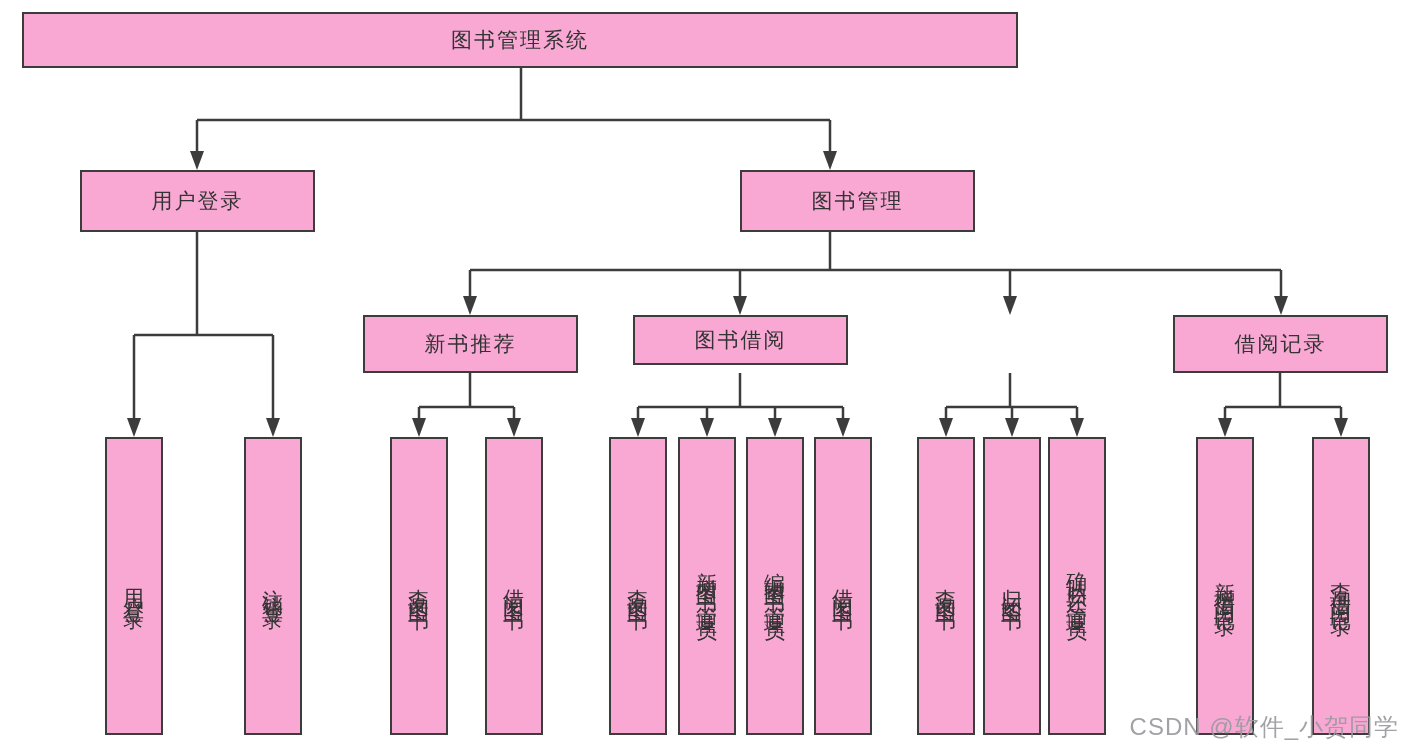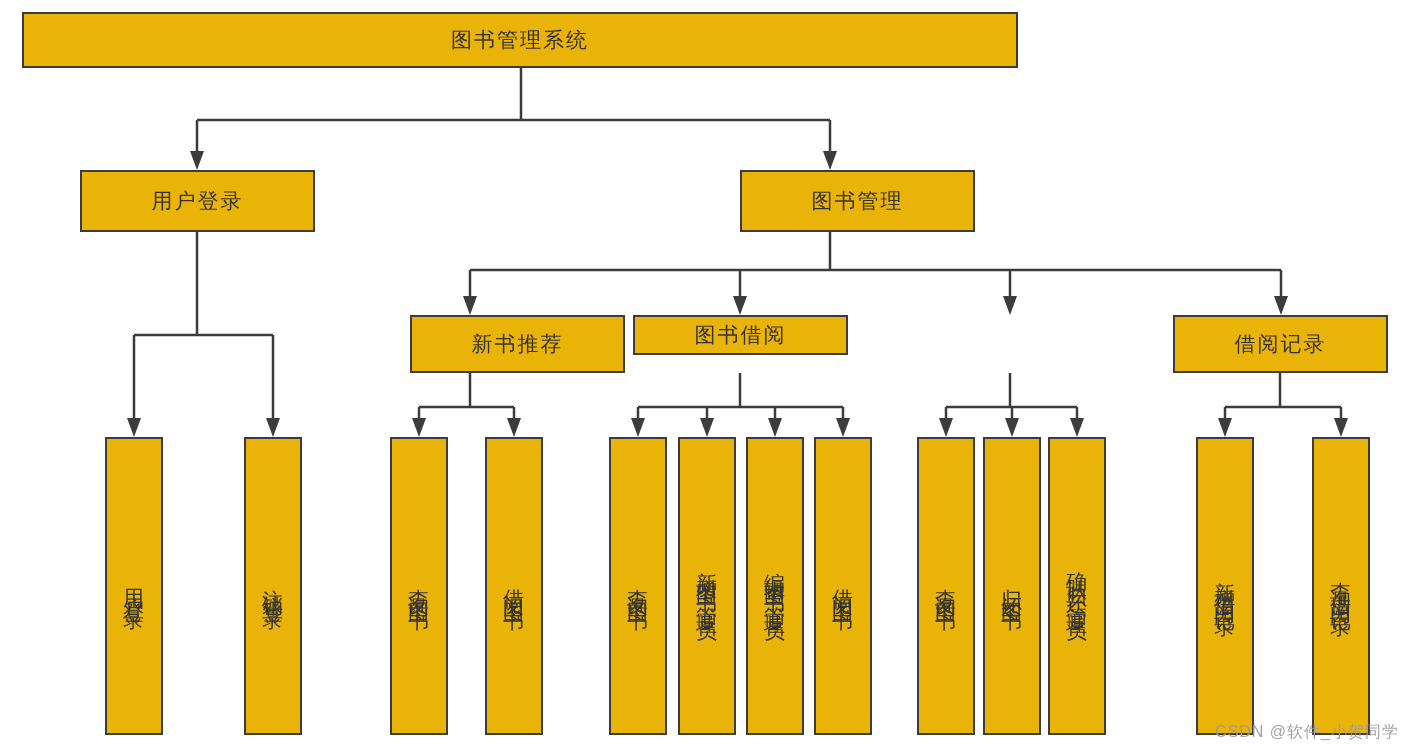--- a/index.html
+++ b/index.html
@@ -20,21 +20,21 @@
     left: 0;
     top: 0;
     width: 1405px;
     height: 747px;
     z-index: 1;
   }
   .box {
     position: absolute;
     box-sizing: border-box;
     border: 2.5px solid #3c3c3c;
-    background: #eab308;
+    background: #f9a8d4;
     display: flex;
     align-items: center;
     justify-content: center;
     color: #333333;
     z-index: 2;
   }
   .box.h span {
     font-size: 21px;
     letter-spacing: 2px;
     white-space: nowrap;
@@ -43,21 +43,21 @@
     writing-mode: vertical-rl;
     text-orientation: mixed;
     font-size: 21px;
     letter-spacing: 7px;
     line-height: 1;
   }
   .watermark {
     position: absolute;
     right: 6px;
     bottom: 4px;
-    font-size: 16px;
+    font-size: 24px;
     letter-spacing: 1px;
     color: rgba(154, 154, 158, 0.92);
     z-index: 3;
     white-space: nowrap;
   }
 </style>
 </head>
 <body>
 
 <div class="canvas">
@@ -106,24 +106,24 @@
     <span>图书管理系统</span>
   </div>
 
   <div class="box h" style="left:80px;top:170px;width:235px;height:62px;">
     <span>用户登录</span>
   </div>
   <div class="box h" style="left:740px;top:170px;width:235px;height:62px;">
     <span>图书管理</span>
   </div>
 
-  <div class="box h" style="left:363px;top:315px;width:215px;height:58px;margin-left:47px;">
+  <div class="box h" style="left:363px;top:315px;width:215px;height:58px;">
     <span>新书推荐</span>
   </div>
-  <div class="box h" style="left:633px;top:315px;width:215px;height:40px;">
+  <div class="box h" style="left:633px;top:315px;width:215px;height:50px;">
     <span>图书借阅</span>
   </div>
   <div class="box h" style="left:1173px;top:315px;width:215px;height:58px;">
     <span>借阅记录</span>
   </div>
 
   <div class="box leaf" style="left:105px;top:437px;width:58px;height:298px;">
     <span>用户登录</span>
   </div>
   <div class="box leaf" style="left:244px;top:437px;width:58px;height:298px;">

